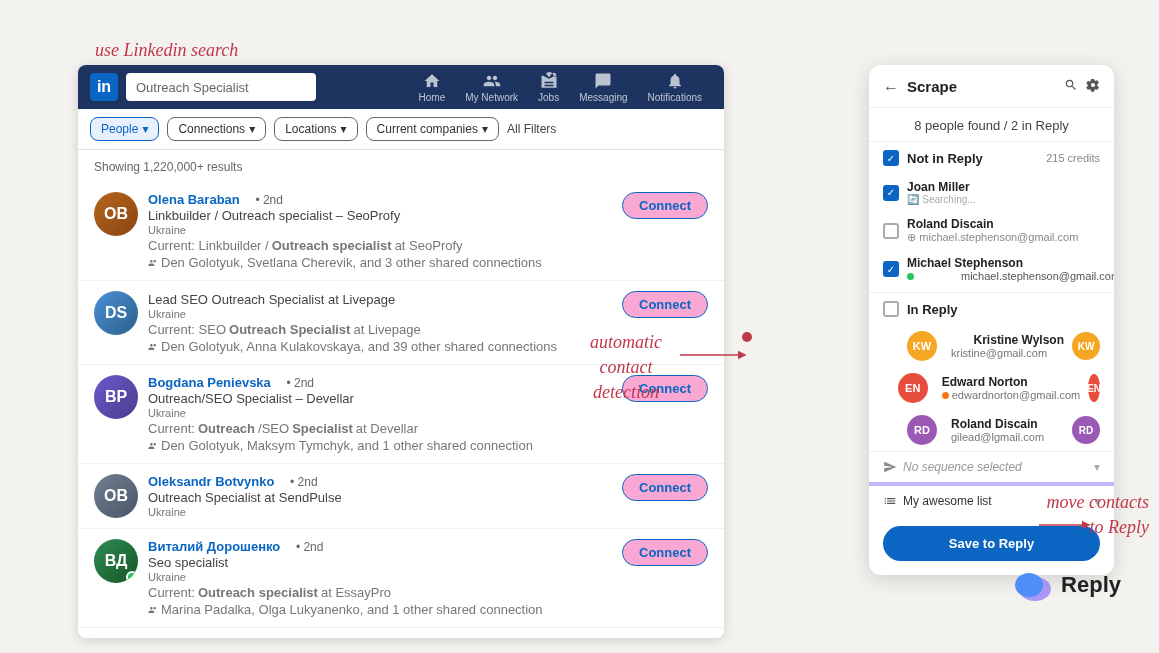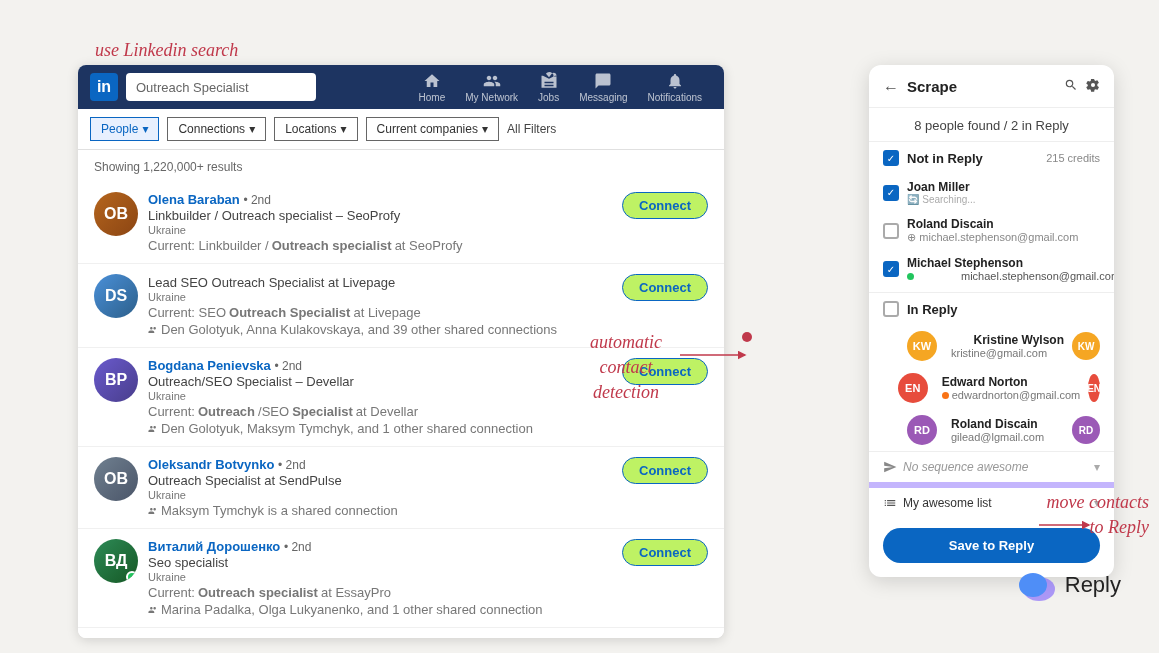--- a/index.html
+++ b/index.html
@@ -92,21 +92,21 @@
       background: #fff;
       border-bottom: 1px solid #e0e0e0;
       padding: 8px 12px;
       display: flex;
       align-items: center;
       gap: 8px;
       flex-wrap: wrap;
     }
     .li-filter-pill {
       border: 1px solid #666;
-      border-radius: 0;
+      border-radius: 8px;
       padding: 4px 10px;
       font-size: 12px;
       color: #333;
       cursor: pointer;
       display: flex;
       align-items: center;
       gap: 4px;
     }
     .li-filter-pill.active {
       background: #e8f0fe;
@@ -149,20 +149,21 @@
     }
     .li-person-name {
       font-size: 13px;
       font-weight: 600;
       color: #0a66c2;
     }
     .li-person-degree {
       color: #666;
       font-weight: 400;
       font-size: 12px;
+      margin-left: 12px;
     }
     .li-person-title {
       font-size: 13px;
       color: #444;
       margin: 1px 0;
     }
     .li-person-location {
       font-size: 11px;
       color: #777;
     }
@@ -170,21 +171,21 @@
       font-size: 13px;
       color: #777;
       margin-top: 2px;
       display: flex;
       align-items: center;
       gap: 3px;
     }
     .li-connect-btn {
       border: 1.5px solid #0a66c2;
       color: #0a66c2;
-      background: #bef264;
+      background: #f9a8d4;
       border-radius: 16px;
       padding: 5px 16px;
       font-size: 13px;
       font-weight: 600;
       cursor: pointer;
       white-space: nowrap;
       flex-shrink: 0;
     }
 
     
@@ -329,21 +330,21 @@
     }
     .rp-dropdown-arrow {
       color: #aaa;
       font-size: 12px;
     }
 
     .rp-list-row {
       display: flex;
       align-items: center;
       padding: 8px 14px;
-      border-top: 6px solid #c4b5fd;
+      border-top: 4px solid #c4b5fd;
       gap: 6px;
       cursor: pointer;
     }
     .rp-list-text {
       font-size: 12px;
       color: #333;
       font-weight: 500;
       flex: 1;
     }
 
@@ -369,21 +370,21 @@
       display: flex;
       align-items: center;
       gap: 8px;
     }
     .reply-logo-icon {
       width: 40px;
       height: 40px;
     }
     .reply-logo-text {
       font-size: 22px;
-      font-weight: 400;
+      font-weight: 700;
       color: #222;
     }
 
     
     .annotation-use-linkedin {
       top: 38px;
       left: 95px;
     }
 
     
@@ -510,20 +511,26 @@
 
     <div class="li-person">
       <div class="li-avatar av-olena">
         <div class="av-initials">OB</div>
       </div>
       <div class="li-person-info">
         <div class="li-person-name">Olena Baraban <span class="li-person-degree">• 2nd</span></div>
         <div class="li-person-title">Linkbuilder / Outreach specialist – SeoProfy</div>
         <div class="li-person-location">Ukraine</div>
         <div class="li-person-shared">Current: Linkbuilder / <strong>Outreach specialist</strong> at SeoProfy</div>
+        <div class="li-person-shared">
+          <svg width="10" height="10" viewBox="0 0 24 24" fill="#777">
+              <path d="M16 11c1.66 0 2.99-1.34 2.99-3S17.66 5 16 5c-1.66 0-3 1.34-3 3s1.34 3 3 3zm-8 0c1.66 0 2.99-1.34 2.99-3S9.66 5 8 5C6.34 5 5 6.34 5 8s1.34 3 3 3zm0 2c-2.33 0-7 1.17-7 3.5V19h14v-2.5c0-2.33-4.67-3.5-7-3.5z"></path>
+            </svg>
+          Den Golotyuk, Svetlana Cherevik, and 3 other shared connections
+        </div>
       </div>
       <button class="li-connect-btn">Connect</button>
     </div>
 
     <div class="li-person">
       <div class="li-avatar av-denys">
         <div class="av-initials">DS</div>
       </div>
       <div class="li-person-info">
         <div class="li-person-title">Lead SEO Outreach Specialist at Livepage</div>
@@ -559,26 +566,20 @@
     </div>
 
     <div class="li-person">
       <div class="li-avatar av-oleksandr">
         <div class="av-initials">OB</div>
       </div>
       <div class="li-person-info">
         <div class="li-person-name">Oleksandr Botvynko <span class="li-person-degree">• 2nd</span></div>
         <div class="li-person-title">Outreach Specialist at SendPulse</div>
         <div class="li-person-location">Ukraine</div>
-        <div class="li-person-shared">
-          <svg width="10" height="10" viewBox="0 0 24 24" fill="#777">
-              <path d="M16 11c1.66 0 2.99-1.34 2.99-3S17.66 5 16 5c-1.66 0-3 1.34-3 3s1.34 3 3 3zm-8 0c1.66 0 2.99-1.34 2.99-3S9.66 5 8 5C6.34 5 5 6.34 5 8s1.34 3 3 3zm0 2c-2.33 0-7 1.17-7 3.5V19h14v-2.5c0-2.33-4.67-3.5-7-3.5z"></path>
-            </svg>
-          Maksym Tymchyk is a shared connection
-        </div>
       </div>
       <button class="li-connect-btn">Connect</button>
     </div>
 
     <div class="li-person">
       <div class="li-avatar av-vitaliy" style="position:relative;">
         <div class="av-initials">ВД</div>
         <div style="position:absolute;bottom:0;right:0;width:12px;height:12px;background:#22c55e;border-radius:50%;border:2px solid white;"></div>
       </div>
       <div class="li-person-info">
@@ -722,21 +723,21 @@
         <div class="av-initials-sm">RD</div>
       </div>
     </div>
   </div>
 
   
   <div class="rp-sequence-row">
     <svg width="14" height="14" viewBox="0 0 24 24" fill="#888">
         <path d="M2.01 21L23 12 2.01 3 2 10l15 2-15 2z"></path>
       </svg>
-    <span class="rp-sequence-text">No sequence awesome</span>
+    <span class="rp-sequence-text">No sequence selected</span>
     <span class="rp-dropdown-arrow">▾</span>
   </div>
 
   
   <div class="rp-list-row">
     <svg width="14" height="14" viewBox="0 0 24 24" fill="#555">
         <path d="M3 13h2v-2H3v2zm0 4h2v-2H3v2zm0-8h2V7H3v2zm4 4h14v-2H7v2zm0 4h14v-2H7v2zM7 7v2h14V7H7z"></path>
       </svg>
     <span class="rp-list-text">My awesome list</span>
     <span class="rp-dropdown-arrow">▾</span>

